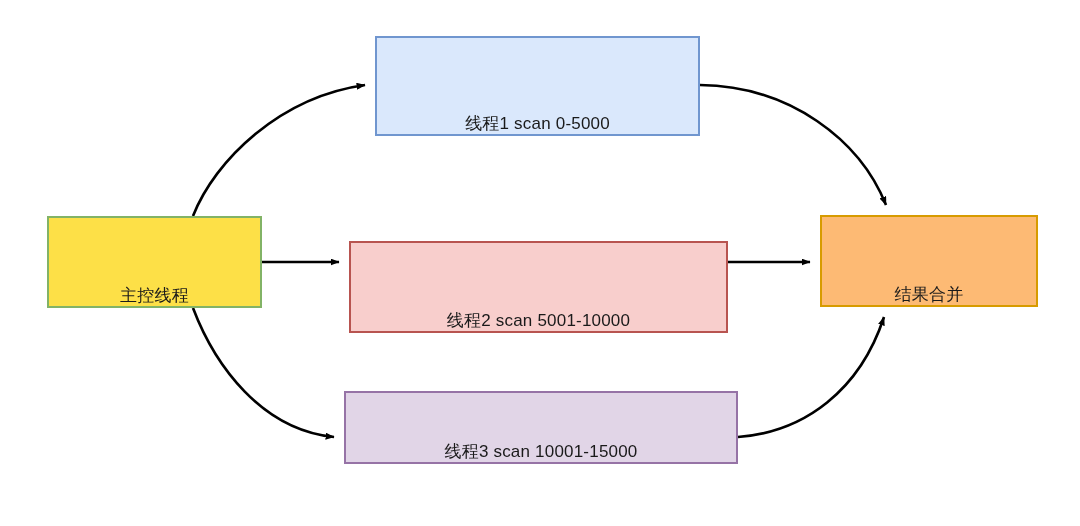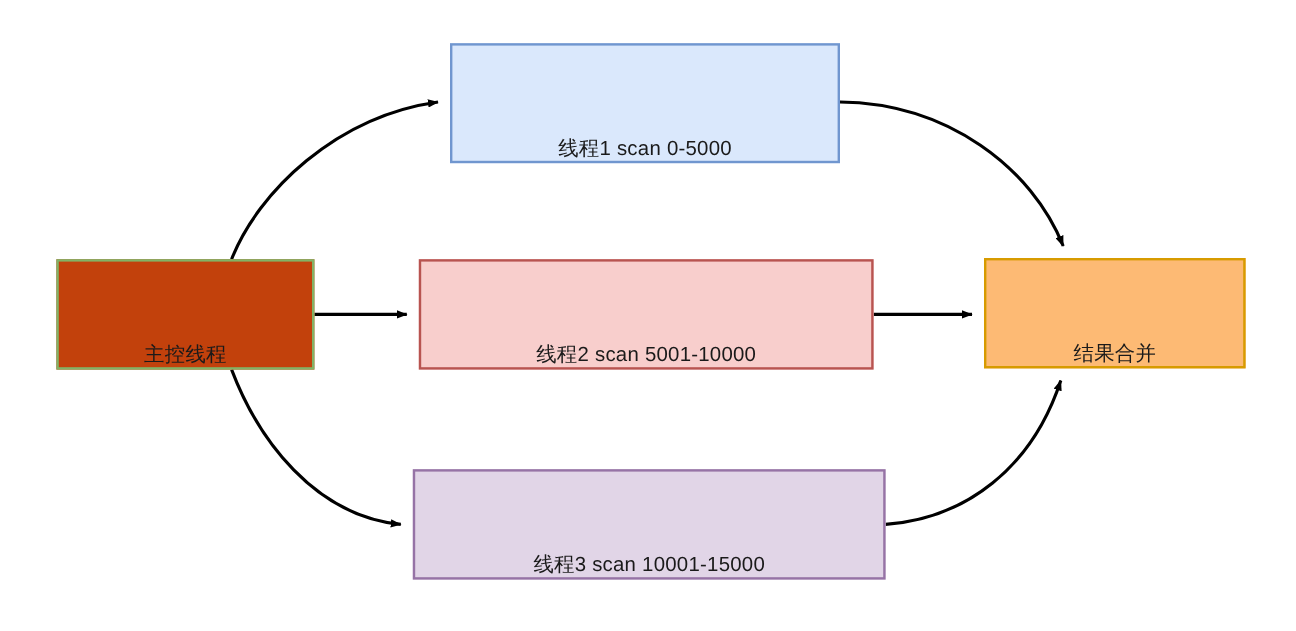--- a/index.html
+++ b/index.html
@@ -39,21 +39,21 @@
   .node-label {
     font-size: 17px;
     line-height: 1.25;
     color: #1a1a1a;
     letter-spacing: 0.2px;
     white-space: nowrap;
   }
   #node-main      { left: 47px;  top: 216px; width: 215px; height: 92px; }
   #node-thread1   { left: 375px; top: 36px;  width: 325px; height: 100px; }
   #node-thread2   { left: 349px; top: 216px; width: 379px; height: 92px; }
-  #node-thread3   { left: 344px; top: 391px; width: 394px; height: 92px; }
+  #node-thread3   { left: 344px; top: 391px; width: 394px; height: 73px; }
   #node-merge     { left: 820px; top: 215px; width: 218px; height: 92px; }
 </style>
 </head>
 <body>
 
 <div id="diagram-canvas" style="background: rgb(255, 255, 255);">
 
   <svg id="edge-layer" viewBox="0 0 1080 526" width="1080" height="526" xmlns="http://www.w3.org/2000/svg">
     <defs>
       <marker id="arrowhead" markerWidth="9" markerHeight="7" refX="8.4" refY="3.5" orient="auto" markerUnits="userSpaceOnUse">
@@ -67,29 +67,29 @@
 
     <path d="M 193,308 C 215,366 262,430 334,437" fill="none" stroke="#000000" stroke-width="2.6" marker-end="url(#arrowhead)"></path>
 
     <path d="M 700,85 C 790,86 860,140 886,205" fill="none" stroke="#000000" stroke-width="2.6" marker-end="url(#arrowhead)"></path>
 
     <path d="M 728,262 L 810,262" fill="none" stroke="#000000" stroke-width="2.6" marker-end="url(#arrowhead)"></path>
 
     <path d="M 738,437 C 805,432 860,390 884,317" fill="none" stroke="#000000" stroke-width="2.6" marker-end="url(#arrowhead)"></path>
   </svg>
 
-  <div class="node" id="node-main" style="background: #c2410c; border-color: rgb(130, 179, 102);">
+  <div class="node" id="node-main" style="background: #fde047; border-color: rgb(130, 179, 102);">
     <span class="node-label" style="color: rgb(26, 26, 26);">主控线程</span>
   </div>
 
   <div class="node" id="node-thread1" style="background: rgb(218, 232, 252); border-color: rgb(112, 150, 207);">
     <span class="node-label" style="color: rgb(26, 26, 26);">线程1 scan 0-5000</span>
   </div>
 
-  <div class="node" id="node-thread2" style="background: rgb(248, 206, 204); border-color: rgb(184, 84, 80);">
+  <div class="node" id="node-thread2" style="background: rgb(248, 206, 204); border-color: rgb(184, 84, 80); margin-top: 25px;">
     <span class="node-label" style="color: rgb(26, 26, 26);">线程2 scan 5001-10000</span>
   </div>
 
   <div class="node" id="node-thread3" style="background: rgb(225, 213, 231); border-color: rgb(150, 115, 166);">
     <span class="node-label" style="color: rgb(26, 26, 26);">线程3 scan 10001-15000</span>
   </div>
 
   <div class="node" id="node-merge" style="background: #fdba74; border-color: rgb(215, 155, 0);">
     <span class="node-label" style="color: rgb(26, 26, 26);">结果合并</span>
   </div>

